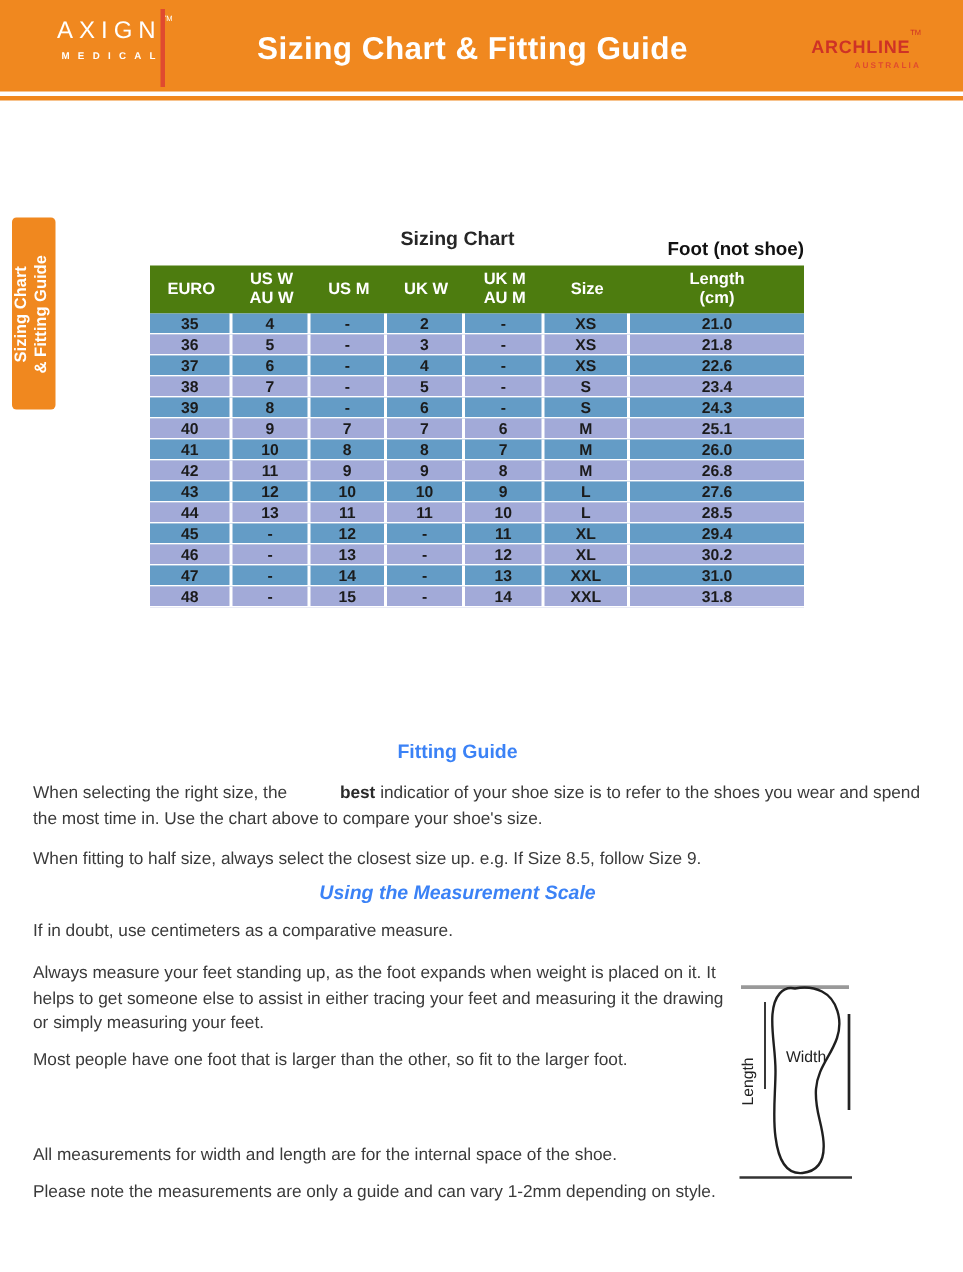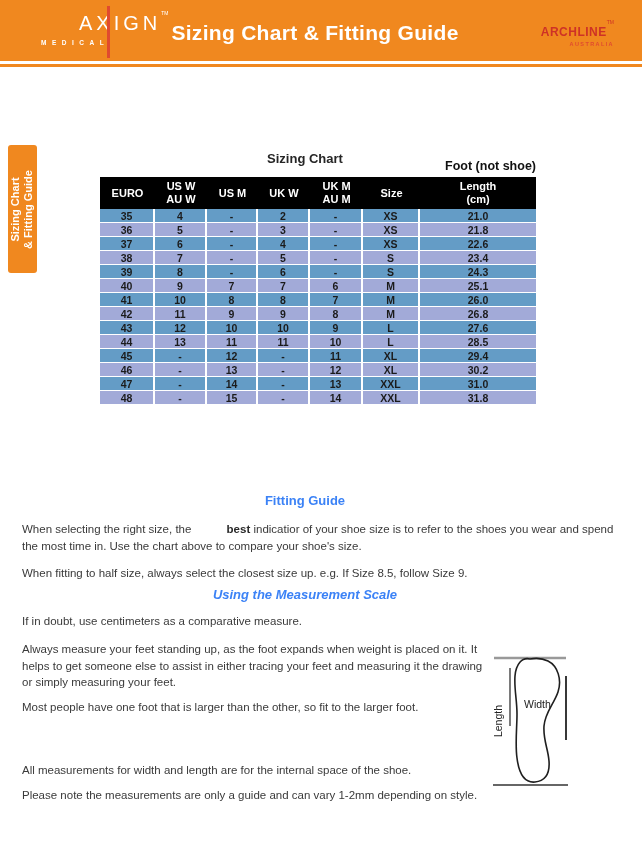--- a/index.html
+++ b/index.html
@@ -5,21 +5,21 @@
   * { margin:0; padding:0; box-sizing:border-box; }
   html,body { background:#ffffff; }
   body { font-family:"Liberation Sans", sans-serif; }
   .page { position:relative; width:642px; height:848px; background:#ffffff; overflow:hidden; }
 
   
   .banner { position:absolute; left:0; top:0; width:642px; height:61px; background:#F0881F; }
   .rule   { position:absolute; left:0; top:64px; width:642px; height:3px; background:#F0881F; }
 
   .axign-wrap { position:absolute; left:38px; top:12px; width:110px; color:#ffffff; }
-  .axign-name { font-size:20px; letter-spacing:4px; font-weight:normal; color:#fff;margin-left:41px; }
+  .axign-name { font-size:16px; letter-spacing:4px; font-weight:normal; color:#fff; }
   .axign-tm   { font-size:5px; vertical-align:top; position:relative; top:-2px; letter-spacing:0; }
   .axign-line { position:absolute; left:69px; top:-6px; width:2.5px; height:52px; background:#E04A2F; }
   .axign-sub  { font-size:6.5px; font-weight:bold; letter-spacing:5.5px; margin-top:4px; margin-left:3px; color:#fff; }
 
   .banner-title { position:absolute; left:0; top:21px; width:630px; text-align:center;
                   font-size:21px; font-weight:bold; color:#ffffff; letter-spacing:0.3px; }
 
   .arch-wrap { position:absolute; right:28px; top:22px; text-align:right; }
   .arch-name { font-size:12px; font-weight:bold; letter-spacing:0.5px; color:#CE3226; }
   .arch-tm   { font-size:5px; vertical-align:top; position:relative; top:-3px; color:#CE3226; }
@@ -33,21 +33,21 @@
              color:#ffffff; font-weight:bold; font-size:11px; line-height:13px; }
 
   
   .chart-title { position:absolute; left:75px; top:151px; width:460px; text-align:center;
                  font-size:13px; font-weight:bold; color:#262626; }
   .foot-note   { position:absolute; left:400px; top:159px; width:136px; text-align:right;
                  font-size:12.5px; font-weight:bold; color:#111111; }
 
   
   .table { position:absolute; left:100px; top:177px; width:436px; }
-  .thead { display:flex; background:#000000; height:32px; align-items:center; }
+  .thead { display:flex; background:#4d7c0f; height:32px; align-items:center; }
   .hcell { color:#ffffff; font-size:11px; font-weight:bold; text-align:center; line-height:13px; }
   .trow  { display:flex; height:14px; border-bottom:1.5px solid #ffffff; }
   .trow.even { background:#649CC6; }
   .trow.odd  { background:#A2AAD8; }
   .tcell { font-size:10.5px; font-weight:bold; color:#1b1b1b; text-align:center;
            display:flex; align-items:center; justify-content:center;
            border-right:2px solid #ffffff; }
   .tcell:last-child { border-right:none; }
   .c0{width:55px;} .c1{width:52px;} .c2{width:51px;} .c3{width:52px;}
   .c4{width:53px;} .c5{width:57px;} .c6{width:116px;}

